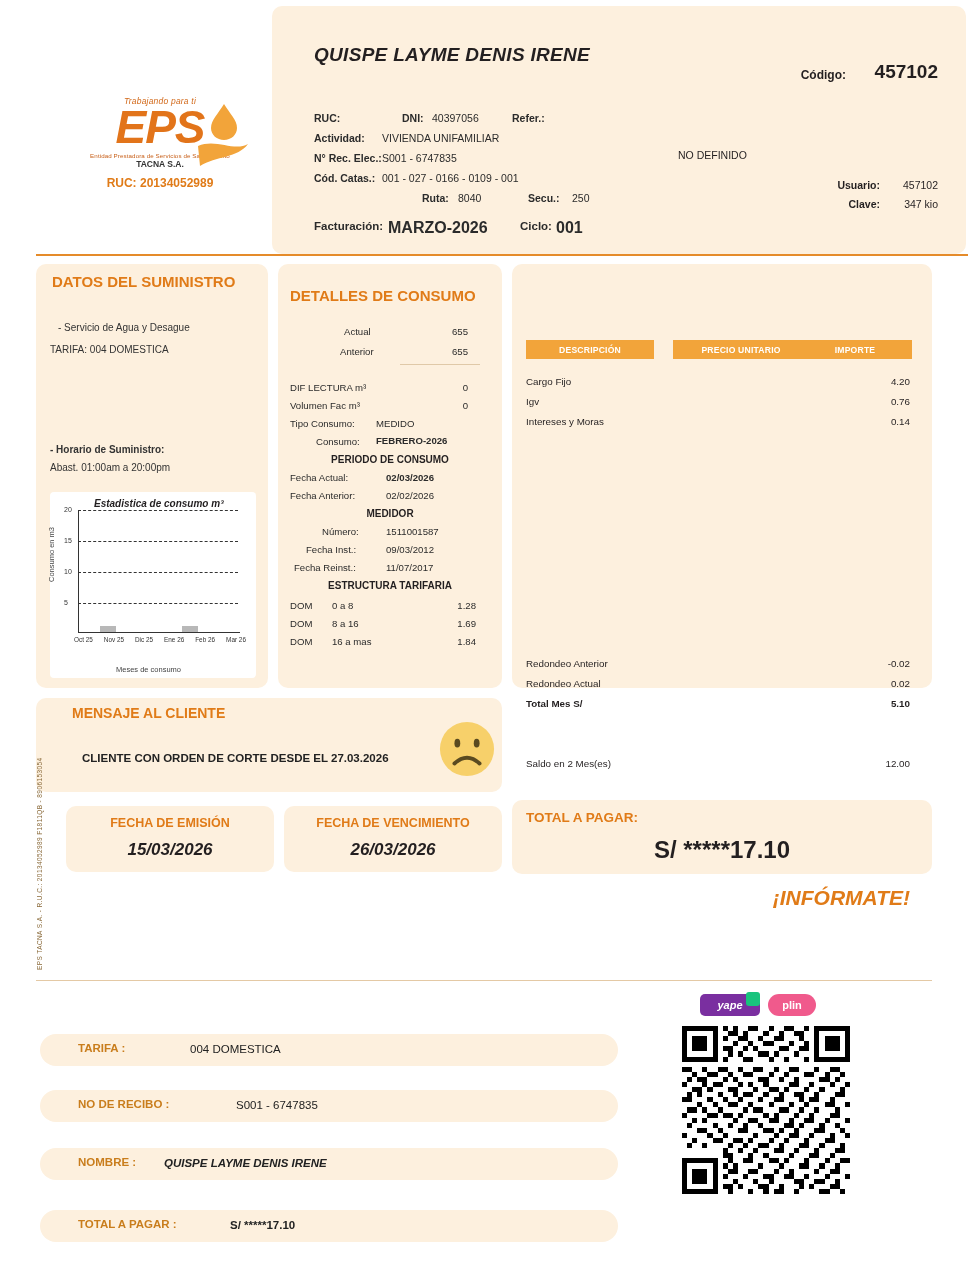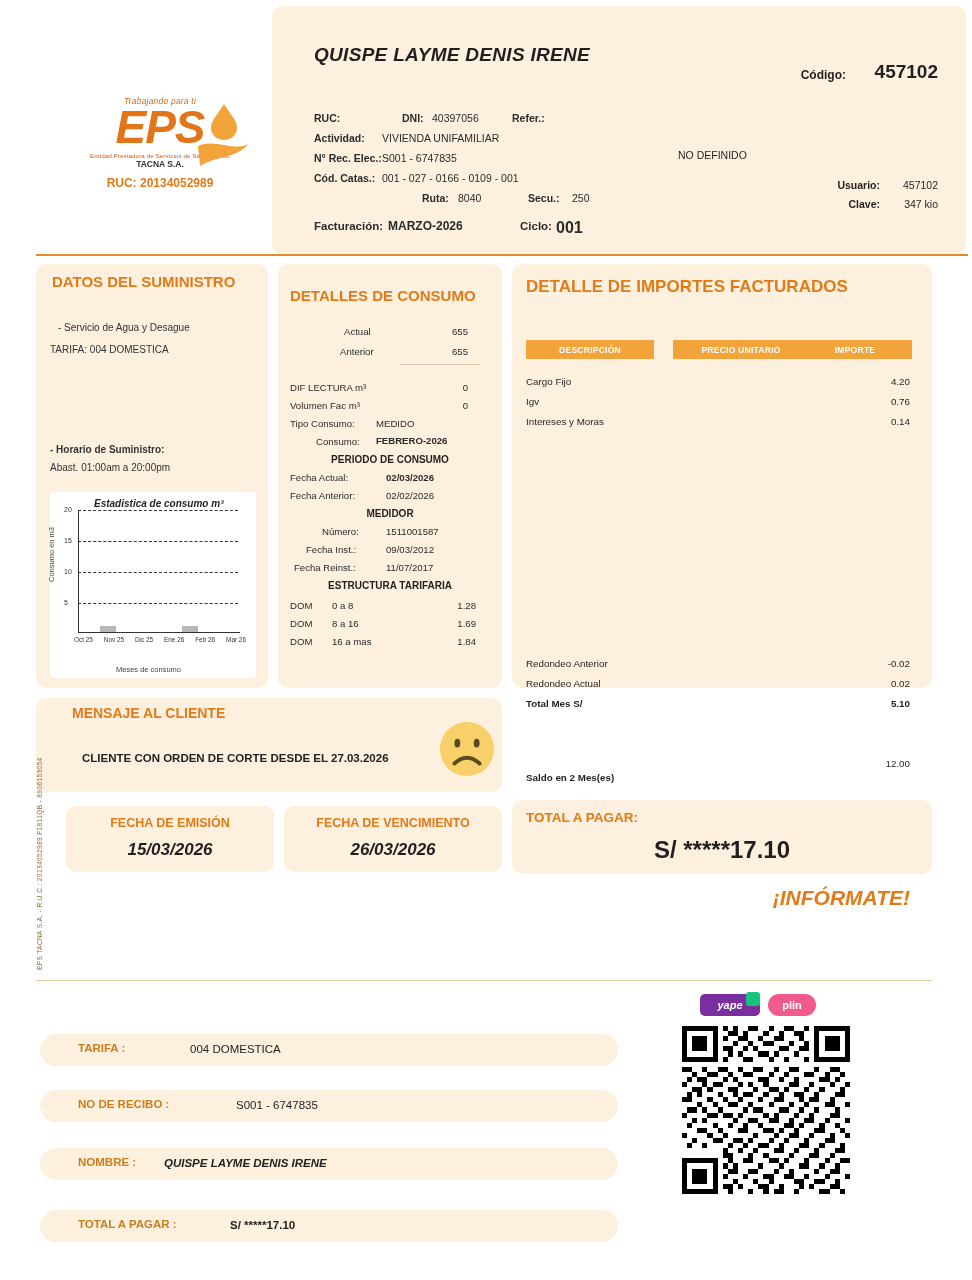--- a/index.html
+++ b/index.html
@@ -140,21 +140,21 @@
 
     <div class="hrow lbl" style="left:42px; top:166px;">Cód. Catas.:</div>
     <div class="hrow" style="left:110px; top:166px;">001 - 027 - 0166 - 0109 - 001</div>
 
     <div class="hrow lbl" style="left:150px; top:186px;">Ruta:</div>
     <div class="hrow" style="left:186px; top:186px;">8040</div>
     <div class="hrow lbl" style="left:256px; top:186px;">Secu.:</div>
     <div class="hrow" style="left:300px; top:186px;">250</div>
 
     <div class="hrow lbl" style="left:42px; top:214px; font-size:11.5px;">Facturación:</div>
-    <div class="hrow" style="left:116px; top:213px; font-size:12px; font-weight:bold;">MARZO-2026</div>
+    <div class="hrow" style="left:116px; top:213px; font-size:16px; font-weight:bold;">MARZO-2026</div>
     <div class="hrow lbl" style="left:248px; top:214px; font-size:11.5px;">Ciclo:</div>
     <div class="hrow" style="left:284px; top:213px; font-size:16px; font-weight:bold;">001</div>
 
     <div id="codigo-label">Código:</div>
     <div id="codigo-value">457102</div>
     <div id="usuario-label">Usuario:</div>
     <div id="usuario-value">457102</div>
     <div id="clave-label">Clave:</div>
     <div id="clave-value">347 kio</div>
   </div>
@@ -255,41 +255,40 @@
     <div class="crow" style="left:12px; top:354px;">DOM</div>
     <div class="crow" style="left:54px; top:354px;">8 a 16</div>
     <div class="crow" style="right:26px; top:354px;">1.69</div>
 
     <div class="crow" style="left:12px; top:372px;">DOM</div>
     <div class="crow" style="left:54px; top:372px;">16 a mas</div>
     <div class="crow" style="right:26px; top:372px;">1.84</div>
   </div>
 
   <div id="importes-panel" class="panel">
-    <div id="importes-title">DETALLE DE IMPORTES FACTURADOS</div>
 
     <div class="tabhead" style="left:14px; width:128px;">DESCRIPCIÓN</div>
     <div class="tabhead" style="left:161px; width:136px;">PRECIO UNITARIO</div>
     <div class="tabhead" style="left:286px; width:114px;">IMPORTE</div>
 
     <div class="irow-d" style="top:112px;">Cargo Fijo</div>
     <div class="irow-v" style="top:112px;">4.20</div>
     <div class="irow-d" style="top:132px;">Igv</div>
     <div class="irow-v" style="top:132px;">0.76</div>
     <div class="irow-d" style="top:152px;">Intereses y Moras</div>
     <div class="irow-v" style="top:152px;">0.14</div>
 
     <div class="irow-d" style="top:394px;">Redondeo Anterior</div>
     <div class="irow-v" style="top:394px;">-0.02</div>
     <div class="irow-d" style="top:414px;">Redondeo Actual</div>
     <div class="irow-v" style="top:414px;">0.02</div>
     <div class="irow-d irow-bold" style="top:434px;">Total Mes S/</div>
     <div class="irow-v irow-bold" style="top:434px;">5.10</div>
 
-    <div class="irow-d" style="top:508px;font-weight:bold;">Saldo en 2 Mes(es)</div>
+    <div class="irow-d" style="top:494px;">Saldo en 2 Mes(es)</div>
     <div class="irow-v" style="top:494px;">12.00</div>
   </div>
 
   <div id="mensaje-panel" class="panel">
     <div id="mensaje-title">MENSAJE AL CLIENTE</div>
     <div id="mensaje-text">CLIENTE CON ORDEN DE CORTE DESDE EL 27.03.2026</div>
     <svg id="smiley" viewBox="0 0 60 60">
       <circle cx="30" cy="30" r="28" fill="#f7d06a"></circle>
       <ellipse cx="20" cy="24" rx="3" ry="4.5" fill="#5a4a20"></ellipse>
       <ellipse cx="40" cy="24" rx="3" ry="4.5" fill="#5a4a20"></ellipse>

